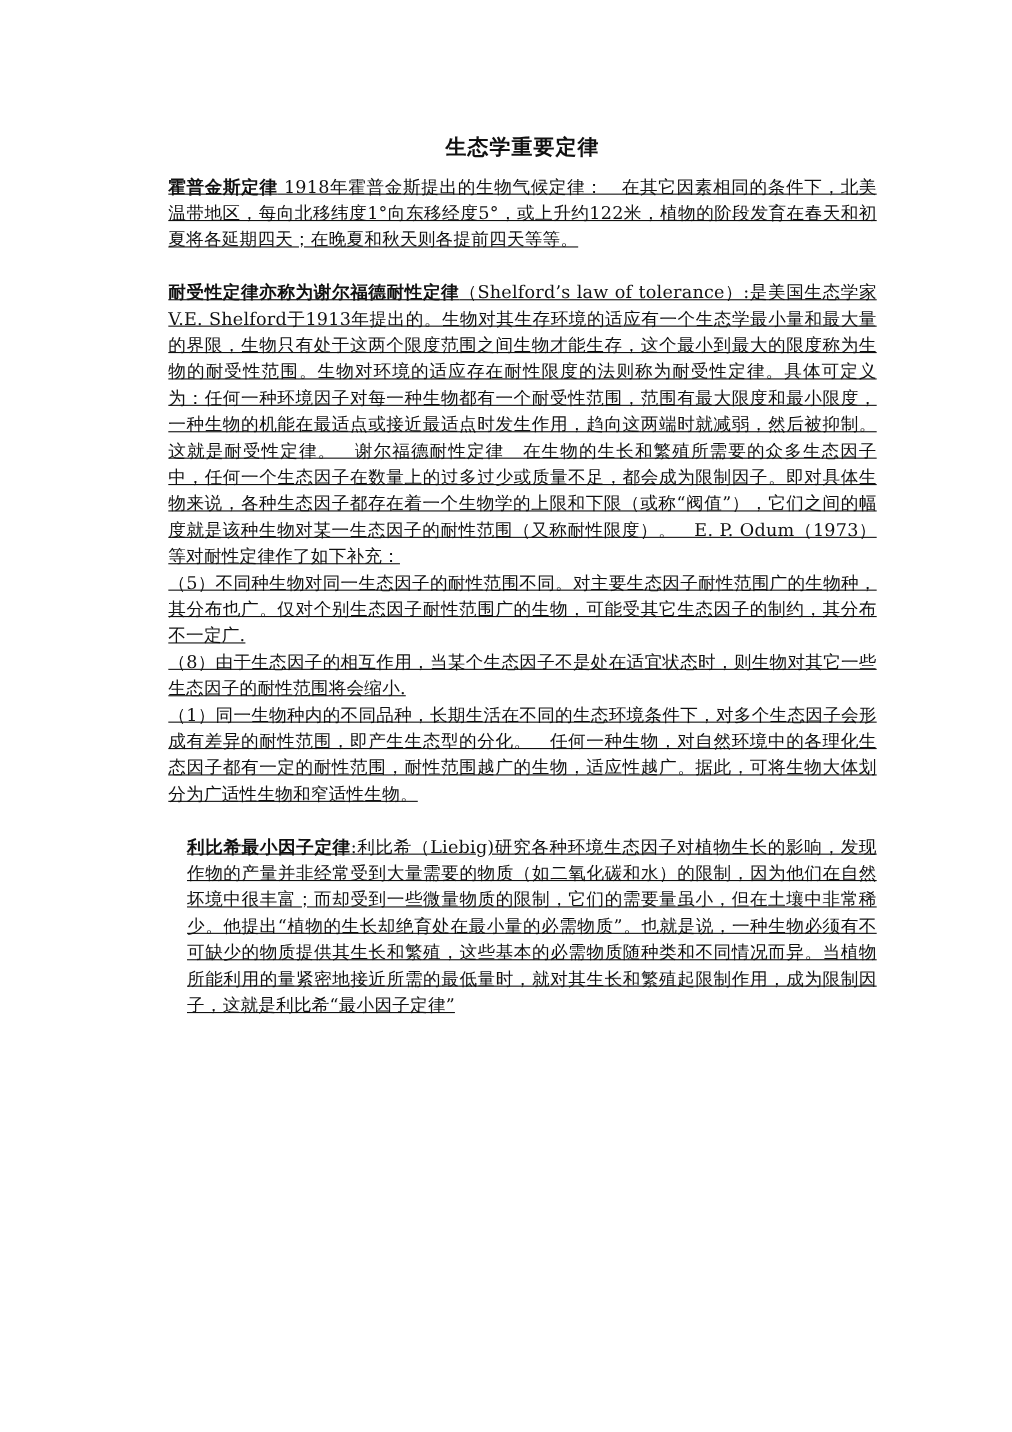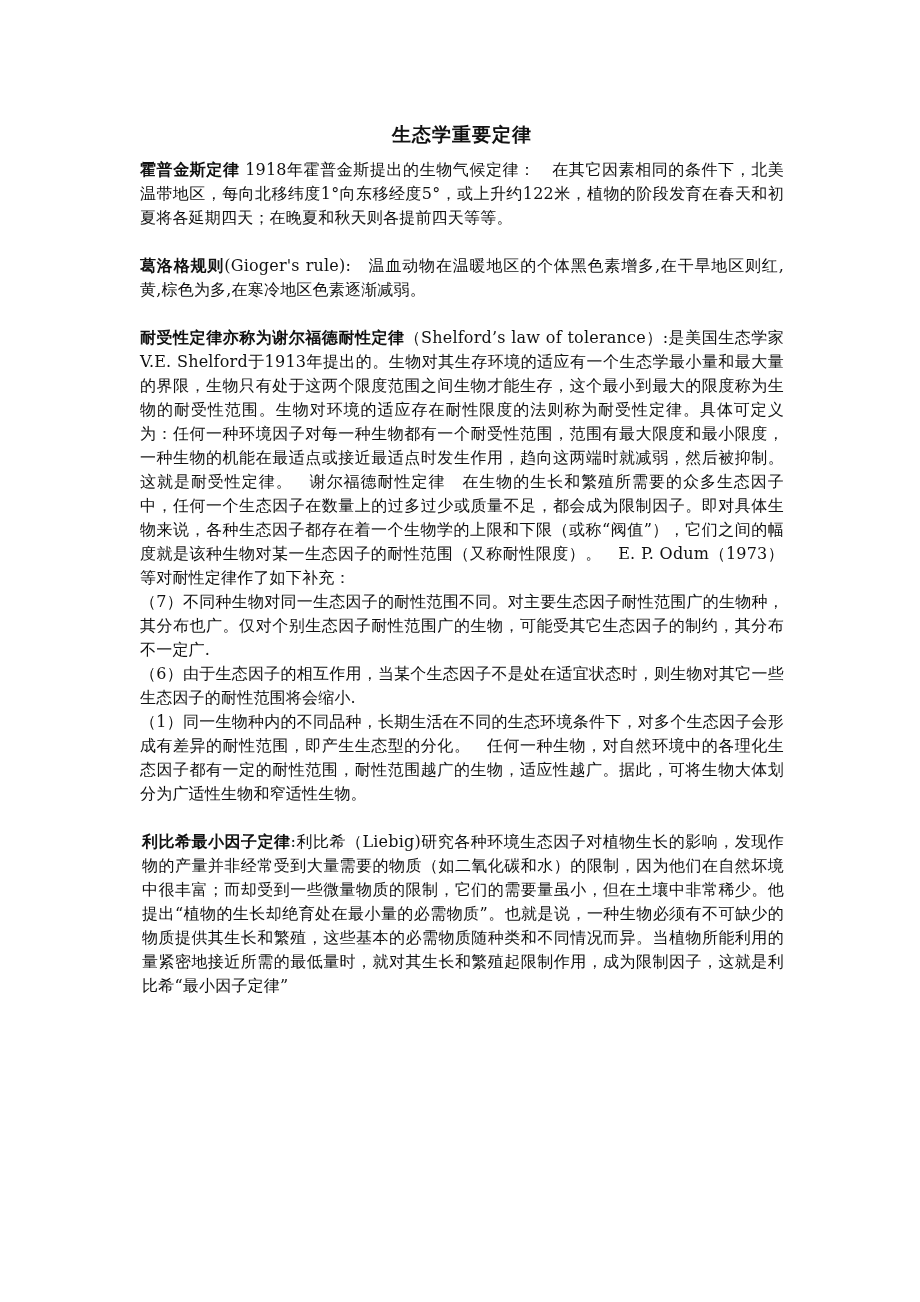--- a/index.html
+++ b/index.html
@@ -1,35 +1,34 @@
 <!DOCTYPE html>
 <html><head>
 <meta charset="utf-8">
 <style>
   html, body { margin: 0; padding: 0; background: #ffffff; }
   body { width: 920px; height: 1302px; position: relative; overflow: hidden;
          font-family: "DejaVu Serif", "Liberation Serif", serif; color: #111; }
-  .page { position: absolute; left: 140px; top: 120px; width: 644px; }
+  .page { position: absolute; left: 153px; top: 120px; width: 644px; }
   .title { text-align: center; font-family: "DejaVu Sans", "Liberation Sans", sans-serif;
            font-weight: bold; font-size: 19px; line-height: 28px; margin: 0 0 10px 0; letter-spacing: 1px; }
-  .para { font-size: 16px; line-height: 24px; margin: 0 0 24px 0; text-align: justify; letter-spacing: 0.2px; }
+  .para { font-size: 16px; line-height: 24px; margin: 0 0 24px 0; text-align: justify; letter-spacing: 0.2px; text-decoration: underline; }
   .para .head { font-family: "DejaVu Sans", "Liberation Sans", sans-serif; font-weight: bold; }
   .item { display: block; }
-  .p4 { margin-left: 2px; }
+  .p4 { margin-left: 17px; }
 </style>
 </head>
 <body>
 
 <div class="page">
   <div class="title">生态学重要定律</div>
 
   <p class="para"><span class="head">霍普金斯定律</span><span> 1918年霍普金斯提出的生物气候定律：　在其它因素相同的条件下，北美温带地区，每向北移纬度1°向东移经度5°，或上升约122米，植物的阶段发育在春天和初夏将各延期四天；在晚夏和秋天则各提前四天等等。</span></p>
 
-  <p class="para"><span class="head">葛洛格规则</span><span>(Gioger's rule):　温血动物在温暖地区的个体黑色素增多,在干旱地区则红,黄,棕色为多,在寒冷地区色素逐渐减弱。</span></p>
 
   <p class="para"><span class="head">耐受性定律亦称为谢尔福德耐性定律</span><span>（Shelford’s law of tolerance）:是美国生态学家V.E. Shelford于1913年提出的。生物对其生存环境的适应有一个生态学最小量和最大量的界限，生物只有处于这两个限度范围之间生物才能生存，这个最小到最大的限度称为生物的耐受性范围。生物对环境的适应存在耐性限度的法则称为耐受性定律。具体可定义为：任何一种环境因子对每一种生物都有一个耐受性范围，范围有最大限度和最小限度，一种生物的机能在最适点或接近最适点时发生作用，趋向这两端时就减弱，然后被抑制。这就是耐受性定律。　谢尔福德耐性定律　在生物的生长和繁殖所需要的众多生态因子中，任何一个生态因子在数量上的过多过少或质量不足，都会成为限制因子。即对具体生物来说，各种生态因子都存在着一个生物学的上限和下限（或称“阀值”），它们之间的幅度就是该种生物对某一生态因子的耐性范围（又称耐性限度）。　E. P. Odum（1973）等对耐性定律作了如下补充：</span>
-    <span class="item">（7）不同种生物对同一生态因子的耐性范围不同。对主要生态因子耐性范围广的生物种，其分布也广。仅对个别生态因子耐性范围广的生物，可能受其它生态因子的制约，其分布不一定广.</span>
-    <span class="item">（6）由于生态因子的相互作用，当某个生态因子不是处在适宜状态时，则生物对其它一些生态因子的耐性范围将会缩小.</span>
+    <span class="item">（5）不同种生物对同一生态因子的耐性范围不同。对主要生态因子耐性范围广的生物种，其分布也广。仅对个别生态因子耐性范围广的生物，可能受其它生态因子的制约，其分布不一定广.</span>
+    <span class="item">（8）由于生态因子的相互作用，当某个生态因子不是处在适宜状态时，则生物对其它一些生态因子的耐性范围将会缩小.</span>
     <span class="item">（1）同一生物种内的不同品种，长期生活在不同的生态环境条件下，对多个生态因子会形成有差异的耐性范围，即产生生态型的分化。　任何一种生物，对自然环境中的各理化生态因子都有一定的耐性范围，耐性范围越广的生物，适应性越广。据此，可将生物大体划分为广适性生物和窄适性生物。</span>
   </p>
 
   <p class="para p4"><span class="head">利比希最小因子定律</span><span>:利比希（Liebig)研究各种环境生态因子对植物生长的影响，发现作物的产量并非经常受到大量需要的物质（如二氧化碳和水）的限制，因为他们在自然坏境中很丰富；而却受到一些微量物质的限制，它们的需要量虽小，但在土壤中非常稀少。他提出“植物的生长却绝育处在最小量的必需物质”。也就是说，一种生物必须有不可缺少的物质提供其生长和繁殖，这些基本的必需物质随种类和不同情况而异。当植物所能利用的量紧密地接近所需的最低量时，就对其生长和繁殖起限制作用，成为限制因子，这就是利比希“最小因子定律”</span></p>
 </div>
 
 </body></html>

